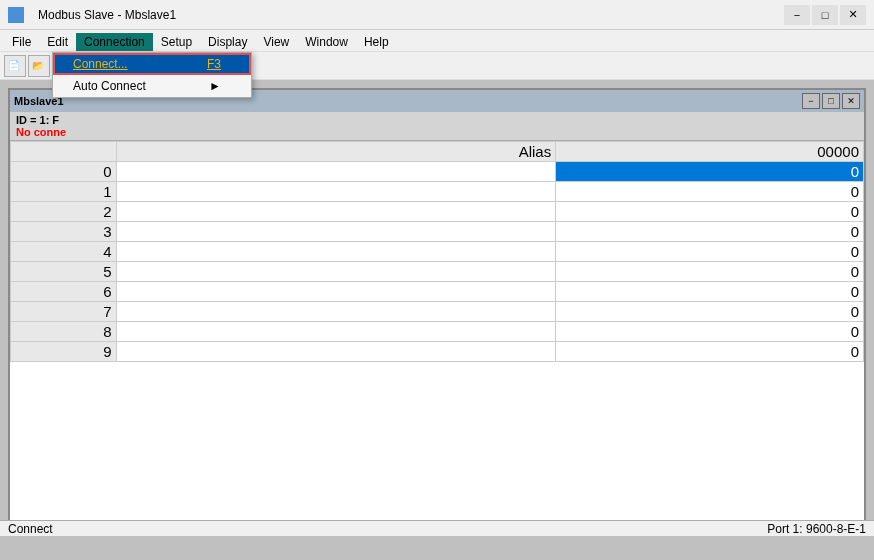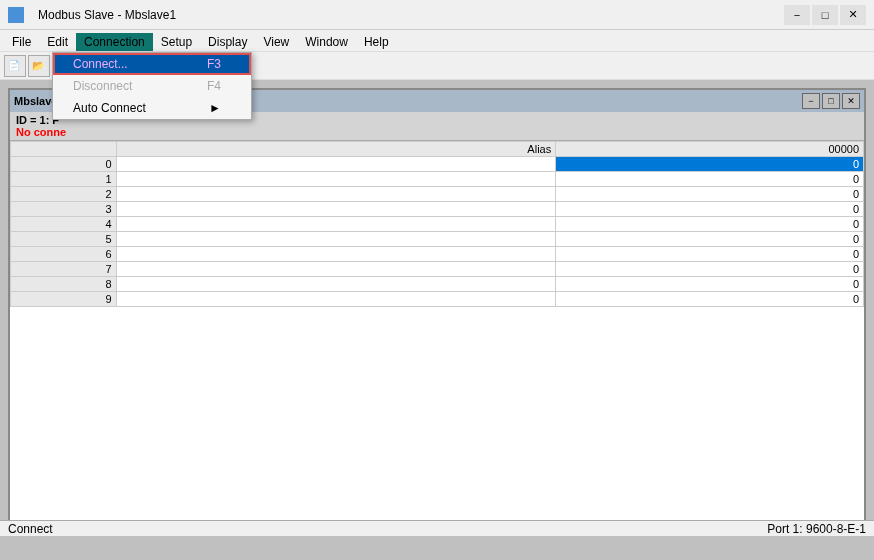--- a/index.html
+++ b/index.html
@@ -154,21 +154,21 @@
       font-size: 11px;
       border-bottom: 1px solid #aaa;
     }
     .mdi-info .id-line { font-weight: bold; }
     .mdi-info .no-conn { color: red; font-weight: bold; font-size: 11px; }
 
     
     .data-table {
       width: 100%;
       border-collapse: collapse;
-      font-size: 11px;
+      font-size: 15px;
     }
     .data-table th, .data-table td {
       border: 1px solid #ccc;
       padding: 1px 4px;
       text-align: right;
     }
     .data-table th {
       background: #e8e8e8;
       font-weight: normal;
       text-align: right;
@@ -224,21 +224,22 @@
       display: flex;
       align-items: center;
       justify-content: space-between;
       cursor: pointer;
       font-size: 12px;
       color: #000;
       position: relative;
     }
     .dropdown-item.highlighted {
       background: #0057a8;
-      color: #f0abfc;
+      color: #eab308;
+      text-decoration: underline;
     }
     .dropdown-item.disabled {
       color: #aaa;
       cursor: default;
     }
     .dropdown-item .shortcut {
       margin-left: 20px;
       color: inherit;
       text-align: right;
     }
@@ -366,21 +367,17 @@
     <span>Connect</span>
     <span>Port 1: 9600-8-E-1</span>
   </div>
 </div>
 
 <div class="dropdown-menu">
   <div class="dropdown-item highlighted connect-highlight">
     <span>Connect...</span>
     <span class="shortcut">F3</span>
   </div>
-  <div class="dropdown-item disabled">
-    <span>Disconnect</span>
-    <span class="shortcut">F4</span>
-  </div>
   <div class="dropdown-item">
     <span>Auto Connect</span>
     <span class="arrow">►</span>
   </div>
 </div>
 
 </body></html>

